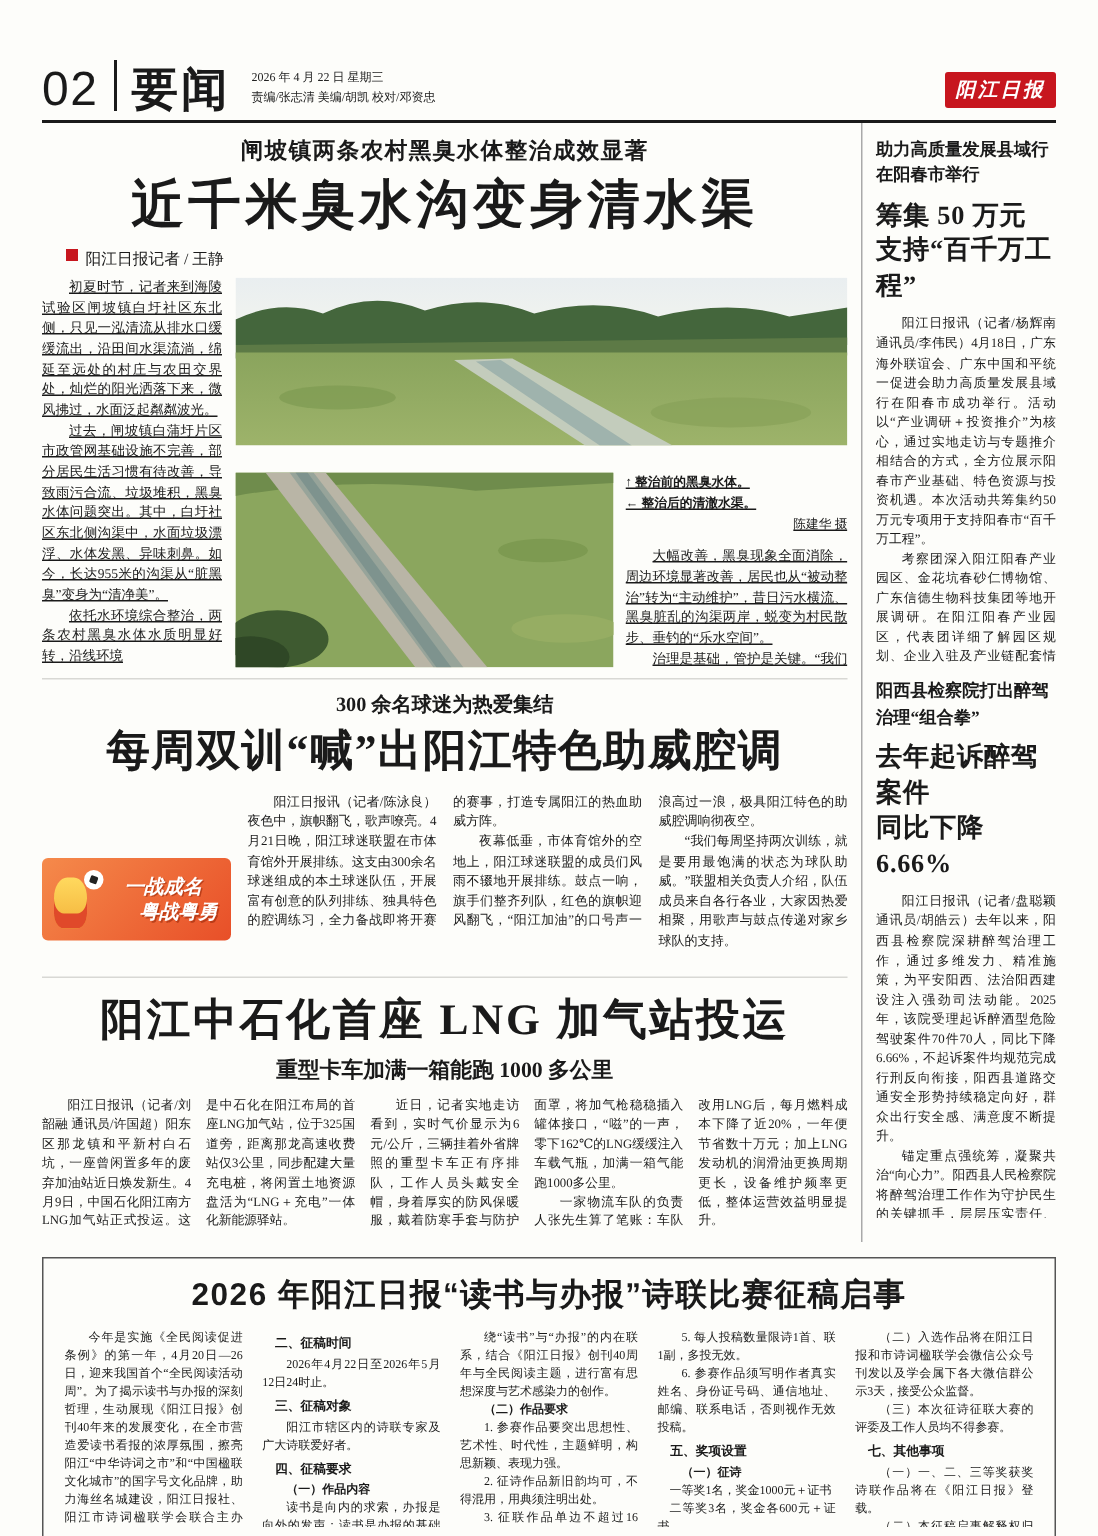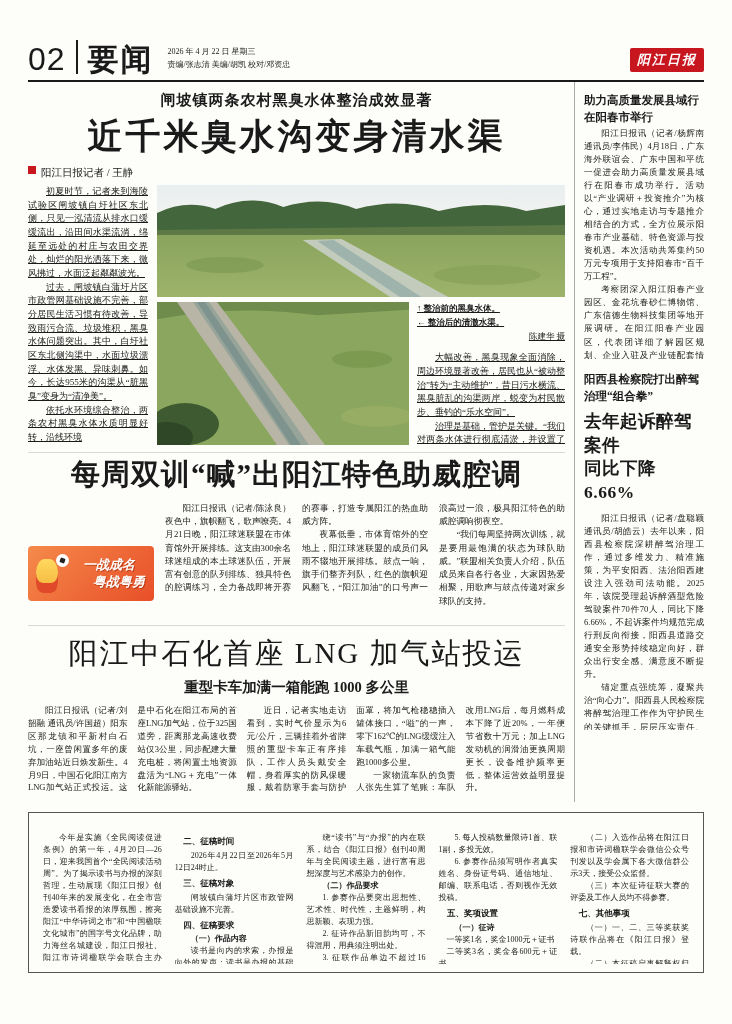--- a/index.html
+++ b/index.html
@@ -28,28 +28,28 @@
   
   .tx { font-size:9px; line-height:1.52; text-align:justify; }
   .tx.p { text-indent:2em; }
   .tx.h { font-weight:bold; font-family:"Liberation Sans",sans-serif; margin:3px 0 2px; text-indent:1em; }
   .tx.h2 { font-weight:bold; text-indent:2em; }
   .tx.li { text-indent:1em; }
 
   
   .kicker { text-align:center; font-weight:bold; font-size:15px; margin-top:9px; letter-spacing:1px; }
   .lead-headline { text-align:center; font-size:35px; font-weight:bold; letter-spacing:3px; margin:3px 0 6px; }
-  .byline { font-size:10.5px; margin:2px 0 5px; display:flex; align-items:flex-start; gap:5px; }
+  .byline { font-size:10.5px; margin:2px 16px 5px; display:flex; align-items:flex-start; gap:5px; }
   .byline .sq { width:8px; height:8px; background:#c7161e; display:inline-block; }
   .lead-body { display:flex; gap:9px; height:260px; overflow:hidden;text-decoration:underline; }
   .lead-left { width:120px; flex:0 0 120px; }
   .lead-right { flex:1; display:flex; flex-direction:column; min-width:0; }
   .photo { display:block; width:100%; }
   .photo1 { height:112px; }
-  .lead-lower { display:flex; gap:8px; flex:1; margin-top:5px; min-height:0; }
+  .lead-lower { display:flex; gap:8px; flex:1; margin-top:18px; min-height:0; }
   .photo2wrap { width:252px; flex:0 0 252px; }
   .photo2 { height:100%; }
   .cap-col { flex:1; min-width:0; overflow:hidden; }
   .cap { font-size:8.5px; font-weight:bold; line-height:1.6; text-align:left; }
   .credit { font-size:8.5px; text-align:right; margin:2px 0 8px; color:#222; }
 
   .sec-rule { border-top:1px solid #d8d8d4; margin:7px 0 0; }
 
   
   .fans-kicker { text-align:center; font-weight:bold; font-size:13.5px; margin-top:8px; }
@@ -58,21 +58,21 @@
   .fans-body .tx { font-size:8.7px; }
   .badge { width:100%; height:55px; border-radius:4px; background:linear-gradient(135deg,#f58a4b,#e84f28); display:flex; align-items:center; padding:4px 6px; margin-bottom:6px; color:#fff; break-inside:avoid;margin-top:44px; }
   .badge-art { width:36px; height:44px; position:relative; flex:0 0 36px; }
   .badge-ball { position:absolute; top:2px; right:1px; width:13px; height:13px; border-radius:50%; background:#fff; }
   .badge-ball::after { content:""; position:absolute; left:4px; top:4px; width:5px; height:5px; background:#222; border-radius:1px; transform:rotate(20deg); }
   .badge-figure { position:absolute; left:2px; top:7px; width:22px; height:34px; background:linear-gradient(#ffd95e,#f3b23a); border-radius:40% 40% 30% 30%; box-shadow:inset 0 -10px 0 #e0492a; }
   .badge-text { flex:1; text-align:center; font-style:italic; font-weight:bold; font-family:"Liberation Sans",sans-serif; line-height:1.25; font-size:13px; text-shadow:1px 1px 0 rgba(140,30,0,.5); }
   .badge-text .l2 { padding-left:20px; }
 
   
-  .lng-headline { text-align:center; font-size:29px; font-weight:normal; letter-spacing:2px; margin-top:8px; }
+  .lng-headline { text-align:center; font-size:29px; font-weight:bold; letter-spacing:2px; margin-top:8px; }
   .lng-subhead { text-align:center; font-size:14.5px; font-weight:bold; margin:4px 0 7px; }
   .lng-body { column-count:5; column-gap:10px; height:98px; overflow:hidden; }
   .lng-body .tx { font-size:8.5px; }
 
   
   .sb-kicker { font-size:11.5px; font-weight:bold; line-height:1.5; margin-top:10px; text-align:left; }
   .sb-headline { font-size:17.5px; font-weight:bold; line-height:1.35; margin:5px 0 7px; letter-spacing:0.5px; }
   .sb-body { overflow:hidden; }
   .sb-body .tx { font-size:8.6px; }
   .sb-a1 .sb-body { height:232px; }
@@ -171,20 +171,21 @@
                   </div>
               </div>
             </div>
           </div>
         </div>
       </div>
 
       <div class="sec-rule"></div>
 
       <div class="fans-article">
+        <div class="fans-kicker">300 余名球迷为热爱集结</div>
         <div class="fans-headline">每周双训“喊”出阳江特色助威腔调</div>
         <div class="fans-body">
           <div class="badge">
             <div class="badge-art">
               <div class="badge-figure"></div>
               <div class="badge-ball"></div>
             </div>
             <div class="badge-text">
               <div class="l1">一战成名</div>
               <div class="l2">粤战粤勇</div>
@@ -208,20 +209,24 @@
             <p class="tx p">阳江日报讯（记者/刘韶融 通讯员/许国超）阳东区那龙镇和平新村白石坑，一座曾闲置多年的废弃加油站近日焕发新生。4月9日，中国石化阳江南方LNG加气站正式投运。这是中石化在阳江布局的首座LNG加气站，位于325国道旁，距离那龙高速收费站仅3公里，同步配建大量充电桩，将闲置土地资源盘活为“LNG＋充电”一体化新能源驿站。</p>
             <p class="tx p">近日，记者实地走访看到，实时气价显示为6元/公斤，三辆挂着外省牌照的重型卡车正有序排队，工作人员头戴安全帽，身着厚实的防风保暖服，戴着防寒手套与防护面罩，将加气枪稳稳插入罐体接口，“嗞”的一声，零下162℃的LNG缓缓注入车载气瓶，加满一箱气能跑1000多公里。</p>
             <p class="tx p">一家物流车队的负责人张先生算了笔账：车队改用LNG后，每月燃料成本下降了近20%，一年便节省数十万元；加上LNG发动机的润滑油更换周期更长，设备维护频率更低，整体运营效益明显提升。</p>
           </div>
       </div>
     </div>
 
     <div class="sidebar">
       <div class="sb-a1">
         <div class="sb-kicker">助力高质量发展县域行在阳春市举行</div>
+        <div class="sb-headline">
+          <div>筹集 50 万元</div>
+          <div>支持“百千万工程”</div>
+        </div>
         <div class="sb-body">
             <p class="tx p">阳江日报讯（记者/杨辉南 通讯员/李伟民）4月18日，广东海外联谊会、广东中国和平统一促进会助力高质量发展县域行在阳春市成功举行。活动以“产业调研＋投资推介”为核心，通过实地走访与专题推介相结合的方式，全方位展示阳春市产业基础、特色资源与投资机遇。本次活动共筹集约50万元专项用于支持阳春市“百千万工程”。</p>
             <p class="tx p">考察团深入阳江阳春产业园区、金花坑春砂仁博物馆、广东信德生物科技集团等地开展调研。在阳江阳春产业园区，代表团详细了解园区规划、企业入驻及产业链配套情况，对阳春工业发展的集群效应与政策优势给予高度评价；在金花坑春砂仁博物馆，考察团深入了解“广东三宝”之一春砂仁的种植历史、加工工艺及市场潜力，对阳春特色农业的品牌化发展表示认可。</p>
           </div>
       </div>
 
       <div class="sb-a2">
         <div class="sb-kicker">阳西县检察院打出醉驾治理“组合拳”</div>
         <div class="sb-headline">
           <div>去年起诉醉驾案件</div>
@@ -229,29 +234,30 @@
         </div>
         <div class="sb-body">
             <p class="tx p">阳江日报讯（记者/盘聪颖 通讯员/胡皓云）去年以来，阳西县检察院深耕醉驾治理工作，通过多维发力、精准施策，为平安阳西、法治阳西建设注入强劲司法动能。2025年，该院受理起诉醉酒型危险驾驶案件70件70人，同比下降6.66%，不起诉案件均规范完成行刑反向衔接，阳西县道路交通安全形势持续稳定向好，群众出行安全感、满意度不断提升。</p>
             <p class="tx p">锚定重点强统筹，凝聚共治“向心力”。阳西县人民检察院将醉驾治理工作作为守护民生的关键抓手，层层压实责任、细化任务清单，先后组织5次专题工作推进会，全面贯彻落实上级决策部署，明确工作方向、优化推进举措。同时，该院协同阳西县公安局、阳西县交通运输局等多部门形成合力，扎实推进酒醉驾犯罪源头治理，公共安全治理水平稳步提升。</p>
           </div>
       </div>
     </div>
   </div>
 
   <div class="notice">
+    <div class="notice-title">2026 年阳江日报“读书与办报”诗联比赛征稿启事</div>
     <div class="notice-cols">
       <div class="notice-col">
           <p class="tx p">今年是实施《全民阅读促进条例》的第一年，4月20日—26日，迎来我国首个“全民阅读活动周”。为了揭示读书与办报的深刻哲理，生动展现《阳江日报》创刊40年来的发展变化，在全市营造爱读书看报的浓厚氛围，擦亮阳江“中华诗词之市”和“中国楹联文化城市”的国字号文化品牌，助力海丝名城建设，阳江日报社、阳江市诗词楹联学会联合主办以“读书与办报”为主题的诗联比赛活动。具体要求如下：</p>
         </div>
       <div class="notice-col">
           <p class="tx h">二、征稿时间</p>
           <p class="tx p">2026年4月22日至2026年5月12日24时止。</p>
           <p class="tx h">三、征稿对象</p>
-          <p class="tx p">闸坡镇白蒲圩片区市政管网基础设施不完善。</p>
+          <p class="tx p">阳江市辖区内的诗联专家及广大诗联爱好者。</p>
           <p class="tx h">四、征稿要求</p>
           <p class="tx h2">（一）作品内容</p>
           <p class="tx p">读书是向内的求索，办报是向外的发声；读书是办报的基础与源泉，办报是读书的延伸与实践。读书可以涵养与充实自身，办报可以引导与教化社会。读书与办报，相辅相成，相得益彰。办报四十年，成就斐然，殊可表彰；读书应一辈子，亦不为多，贵在坚持。参赛作品应围</p>
         </div>
       <div class="notice-col">
           <p class="tx p">绕“读书”与“办报”的内在联系，结合《阳江日报》创刊40周年与全民阅读主题，进行富有思想深度与艺术感染力的创作。</p>
           <p class="tx h2">（二）作品要求</p>
           <p class="tx p">1. 参赛作品要突出思想性、艺术性、时代性，主题鲜明，构思新颖、表现力强。</p>
           <p class="tx p">2. 征诗作品新旧韵均可，不得混用，用典须注明出处。</p>
           <p class="tx p">3. 征联作品单边不超过16字，符合联律通则，不得混用，新韵需注明。</p>

